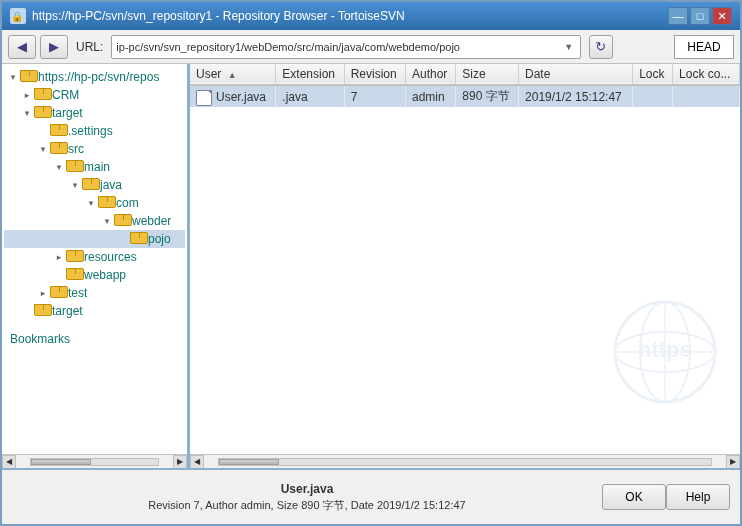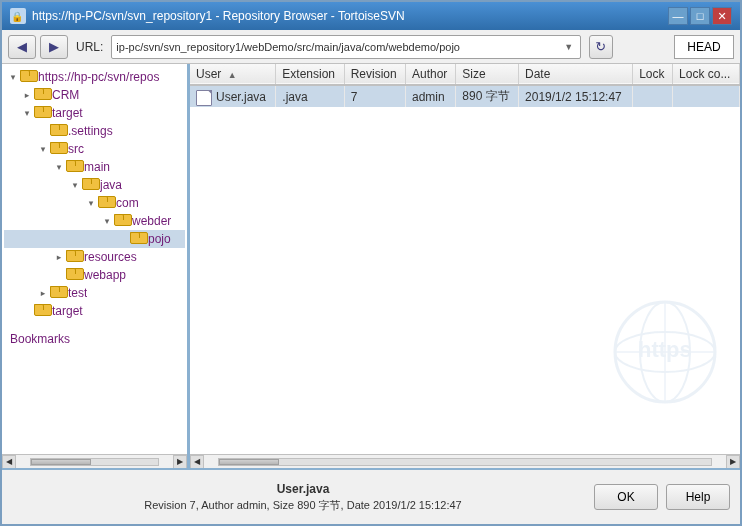--- a/index.html
+++ b/index.html
@@ -251,21 +251,21 @@
       width: 8px;
       height: 5px;
       background: #f0c040;
       border: 1px solid #c09000;
       border-radius: 2px 2px 0 0;
       border-bottom: none;
     }
 
     .tree-label {
       font-size: 12px;
-      color: #701a75;
+      color: #0f766e;
       overflow: hidden;
       text-overflow: ellipsis;
     }
 
     
     .file-panel {
       flex: 1;
       display: flex;
       flex-direction: column;
       overflow: hidden;
@@ -415,21 +415,20 @@
       margin-bottom: 2px;
     }
 
     .status-detail {
       font-size: 11px;
       text-align: center;
     }
 
     .status-buttons {
       display: flex;
-      gap: 8px;
       align-items: center;
     }
 
     .status-btn {
       min-width: 64px;
       height: 26px;
       border: 1px solid #a0a0a0;
       background: linear-gradient(to bottom, #f8f8f8, #e0e0e0);
       cursor: pointer;
       font-size: 12px;

